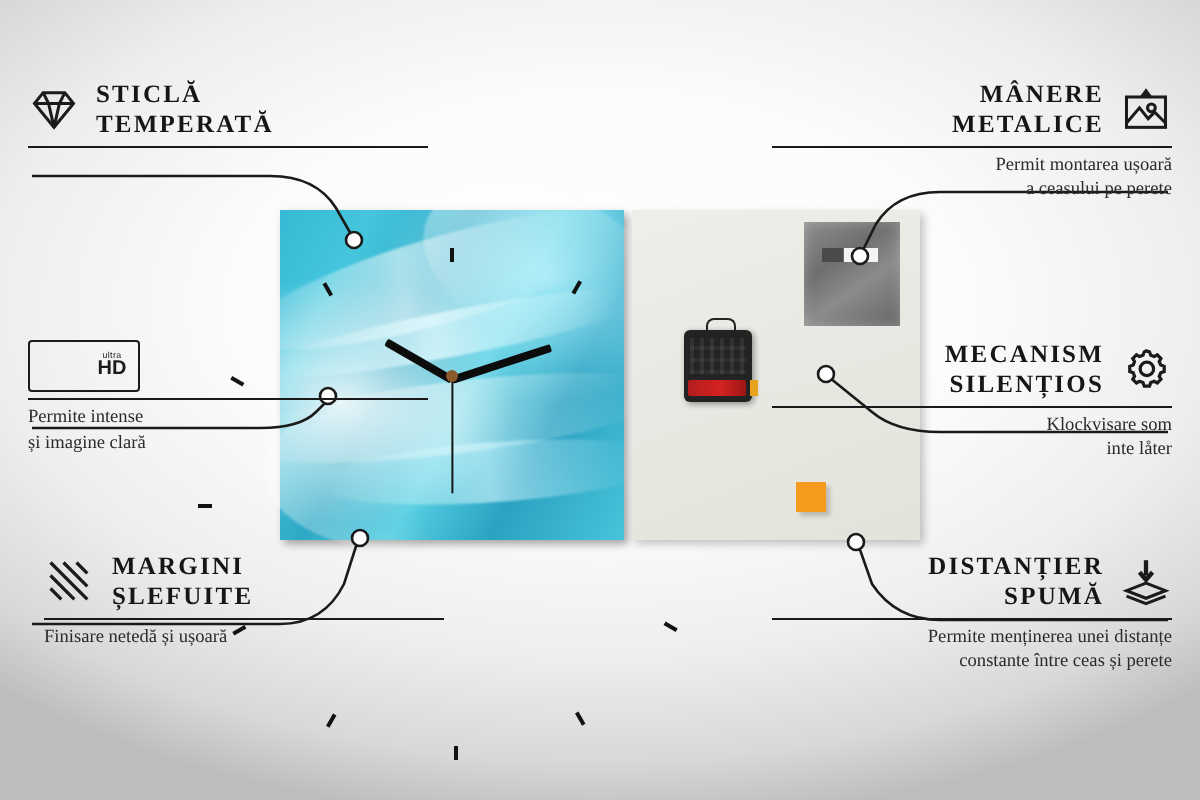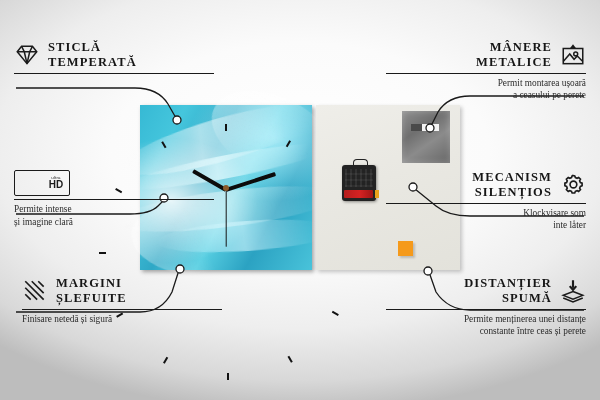--- a/index.html
+++ b/index.html
@@ -258,21 +258,21 @@
     <div class="ftop">
       <span class="ficon">
         <svg viewBox="0 0 24 24" fill="none" stroke="currentColor" stroke-width="1.5">
           <path d="M3 3 L20 20 M3 9 L14 20 M3 15 L8 20 M9 3 L20 14 M15 3 L20 8"></path>
         </svg>
       </span>
       <span class="ftitle">MARGINI
 ȘLEFUITE</span>
     </div>
     <div class="rule"></div>
-    <div class="fdesc">Finisare netedă și sigură</div>
+    <div class="fdesc">Finisare netedă și ușoară</div>
   </div>
 
   <div class="feature right" id="feat-handles">
     <div class="ftop">
       <span class="ftitle">MÂNERE
 METALICE</span>
       <span class="ficon">
         <svg viewBox="0 0 24 24" fill="none" stroke="currentColor" stroke-width="1.4">
           <path d="M12 2 L15 6 H9 Z" fill="currentColor" stroke="none"></path>
           <rect x="3" y="6" width="18" height="14"></rect>

